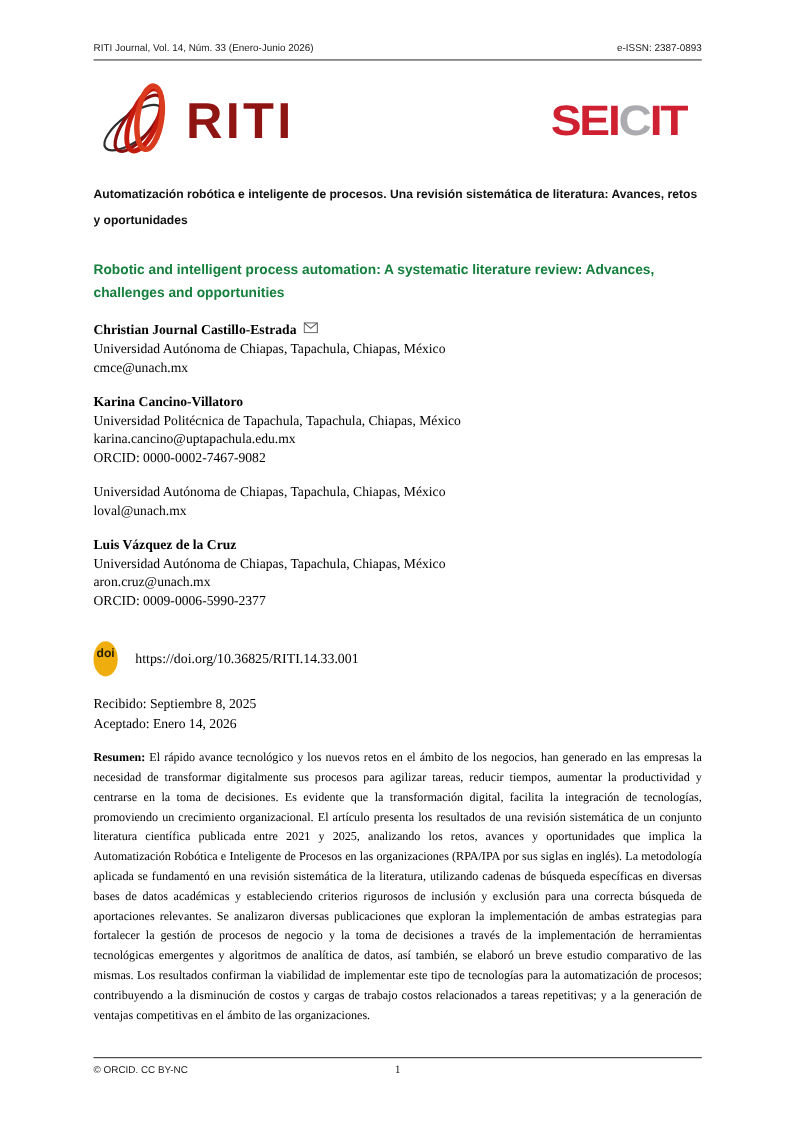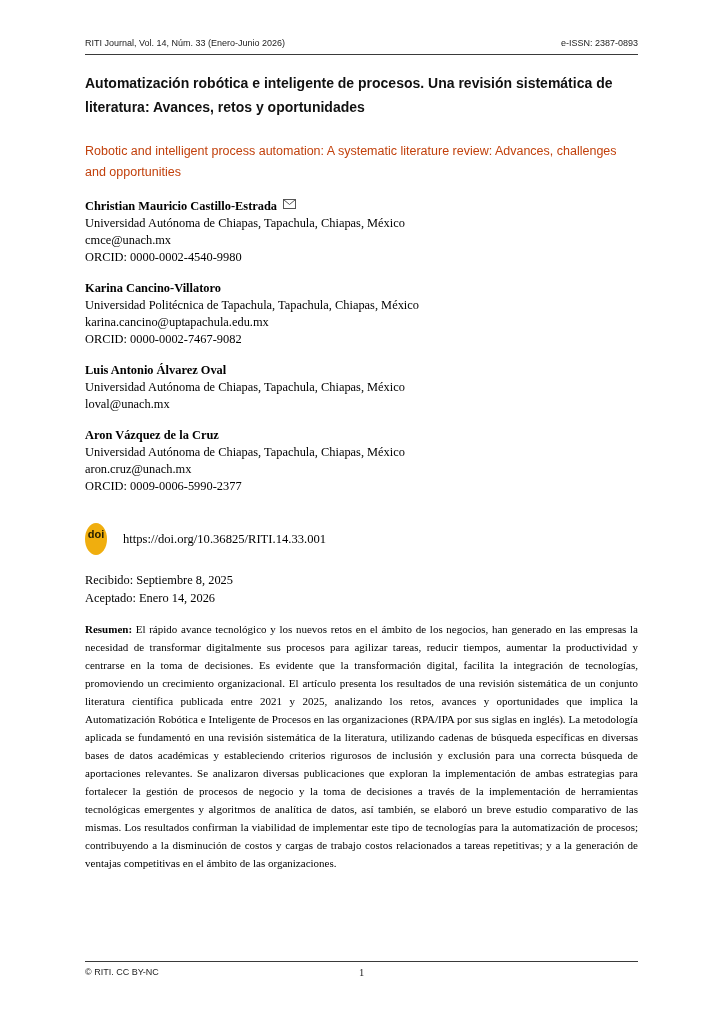--- a/index.html
+++ b/index.html
@@ -34,28 +34,28 @@
     transform:scaleY(0.92);
     margin-right:14px;
     white-space:nowrap;
   }
   .seicit .red{color:#cf2031;}
   .seicit .gray{color:#acacb0;}
   
   .title-es{
     margin-top:16px;
     font-family:"Liberation Sans", sans-serif;
-    font-weight:bold;font-size:14px;line-height:24px;
+    font-weight:bold;font-size:11px;line-height:24px;
     color:#111;
   }
   .title-en{
     margin-top:22px;
     font-family:"Liberation Sans", sans-serif;
-    font-weight:normal;font-size:12.5px;line-height:21px;
-    color:#c2410c;
+    font-weight:bold;font-size:12.5px;line-height:21px;
+    color:#15803d;
   }
   
   .authors{margin-top:14px;font-size:12.4px;line-height:17px;}
   .author{margin-bottom:14px;}
   .author .name{font-weight:bold;}
   .mail-icon{
     display:inline-block;vertical-align:1px;margin-left:6px;
   }
   
   .doi-row{
@@ -101,53 +101,65 @@
 </head>
 <body>
 
 <div class="page">
 
   <div class="header">
     <span>RITI Journal, Vol. 14, Núm. 33 (Enero-Junio 2026)</span>
     <span>e-ISSN: 2387-0893</span>
   </div>
 
+  <div class="logo-row">
+    <svg width="184" height="76" viewBox="0 0 184 76">
+      <g fill="none">
+        <ellipse cx="36" cy="44" rx="31" ry="12" transform="rotate(-36 36 44)" stroke="#2e2e2e" stroke-width="2"></ellipse>
+        <ellipse cx="41" cy="40" rx="31" ry="12" transform="rotate(-52 41 40)" stroke="#8a0f0f" stroke-width="3"></ellipse>
+        <ellipse cx="46" cy="37" rx="30" ry="12" transform="rotate(-68 46 37)" stroke="#c41a0e" stroke-width="4.5"></ellipse>
+        <ellipse cx="51" cy="35" rx="29" ry="11" transform="rotate(-82 51 35)" stroke="#da3a1d" stroke-width="5"></ellipse>
+      </g>
+      <text x="84" y="53" font-family="Liberation Sans, sans-serif" font-size="46" font-weight="bold" fill="#8f1513" letter-spacing="3">RITI</text>
+    </svg>
+    <div class="seicit">
+      <span class="red">SE</span><span class="red">I</span><span class="gray">C</span><span class="red">IT</span>
+    </div>
+  </div>
 
   <h1 class="title-es" style="margin:16px 0 0 0;">Automatización robótica e inteligente de procesos. Una revisión sistemática de literatura: Avances, retos y oportunidades</h1>
   <h2 class="title-en" style="margin:22px 0 0 0;">Robotic and intelligent process automation: A systematic literature review: Advances, challenges and opportunities</h2>
 
   <div class="authors">
 
     <div class="author">
       <div>
-        <span class="name">Christian Mauricio Castillo-Estrada</span><span class="mail-icon"><svg width="13" height="10" viewBox="0 0 13 10">
+        <span class="name">Christian Journal Castillo-Estrada</span><span class="mail-icon"><svg width="13" height="10" viewBox="0 0 13 10">
               <rect x="0.5" y="0.5" width="12" height="9" fill="none" stroke="#555" stroke-width="1"></rect>
               <polyline points="0.5,0.5 6.5,5.5 12.5,0.5" fill="none" stroke="#555" stroke-width="1"></polyline>
             </svg></span>
       </div>
       <div>Universidad Autónoma de Chiapas, Tapachula, Chiapas, México</div>
       <div>cmce@unach.mx</div>
-      <div>ORCID: 0000-0002-4540-9980</div>
     </div>
 
     <div class="author">
       <div class="name">Karina Cancino-Villatoro</div>
       <div>Universidad Politécnica de Tapachula, Tapachula, Chiapas, México</div>
       <div>karina.cancino@uptapachula.edu.mx</div>
       <div>ORCID: 0000-0002-7467-9082</div>
     </div>
 
     <div class="author">
-      <div class="name">Luis Antonio Álvarez Oval</div>
       <div>Universidad Autónoma de Chiapas, Tapachula, Chiapas, México</div>
       <div>loval@unach.mx</div>
     </div>
 
     <div class="author">
-      <div class="name">Aron Vázquez de la Cruz</div>
+      <div class="name">Luis Vázquez de la Cruz</div>
       <div>Universidad Autónoma de Chiapas, Tapachula, Chiapas, México</div>
       <div>aron.cruz@unach.mx</div>
       <div>ORCID: 0009-0006-5990-2377</div>
     </div>
 
   </div>
 
   <div class="doi-row">
     <span class="doi-badge">doi</span>
     <span>https://doi.org/10.36825/RITI.14.33.001</span>
@@ -158,18 +170,18 @@
     <div>Aceptado: Enero 14, 2026</div>
   </div>
 
   <p class="abstract" style="margin:13px 0 0 0;">
     <span class="label">Resumen:</span>
     <span>El rápido avance tecnológico y los nuevos retos en el ámbito de los negocios, han generado en las empresas la necesidad de transformar digitalmente sus procesos para agilizar tareas, reducir tiempos, aumentar la productividad y centrarse en la toma de decisiones. Es evidente que la transformación digital, facilita la integración de tecnologías, promoviendo un crecimiento organizacional. El artículo presenta los resultados de una revisión sistemática de un conjunto literatura científica publicada entre 2021 y 2025, analizando los retos, avances y oportunidades que implica la Automatización Robótica e Inteligente de Procesos en las organizaciones (RPA/IPA por sus siglas en inglés). La metodología aplicada se fundamentó en una revisión sistemática de la literatura, utilizando cadenas de búsqueda específicas en diversas bases de datos académicas y estableciendo criterios rigurosos de inclusión y exclusión para una correcta búsqueda de aportaciones relevantes. Se analizaron diversas publicaciones que exploran la implementación de ambas estrategias para fortalecer la gestión de procesos de negocio y la toma de decisiones a través de la implementación de herramientas tecnológicas emergentes y algoritmos de analítica de datos, así también, se elaboró un breve estudio comparativo de las mismas. Los resultados confirman la viabilidad de implementar este tipo de tecnologías para la automatización de procesos; contribuyendo a la disminución de costos y cargas de trabajo costos relacionados a tareas repetitivas; y a la generación de ventajas competitivas en el ámbito de las organizaciones.</span>
   </p>
 
   <div class="footer">
     <div class="footer-inner">
-      <span>© RITI. CC BY-NC</span>
+      <span>© ORCID. CC BY-NC</span>
       <span class="page-number">1</span>
     </div>
   </div>
 
 </div>
 
 </body></html>

